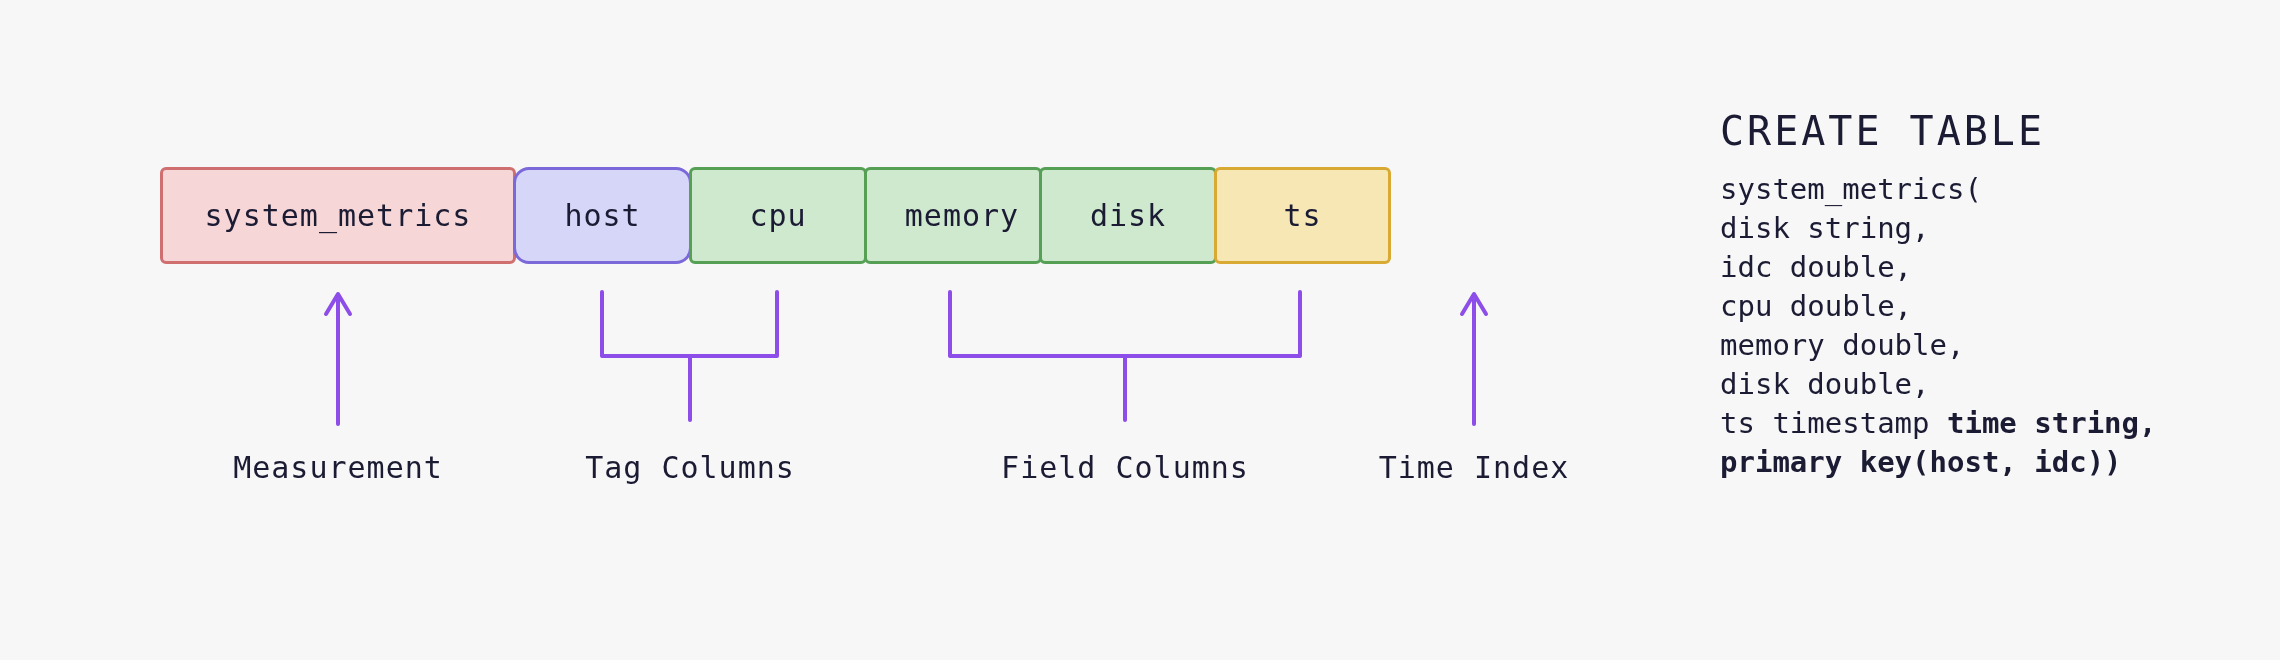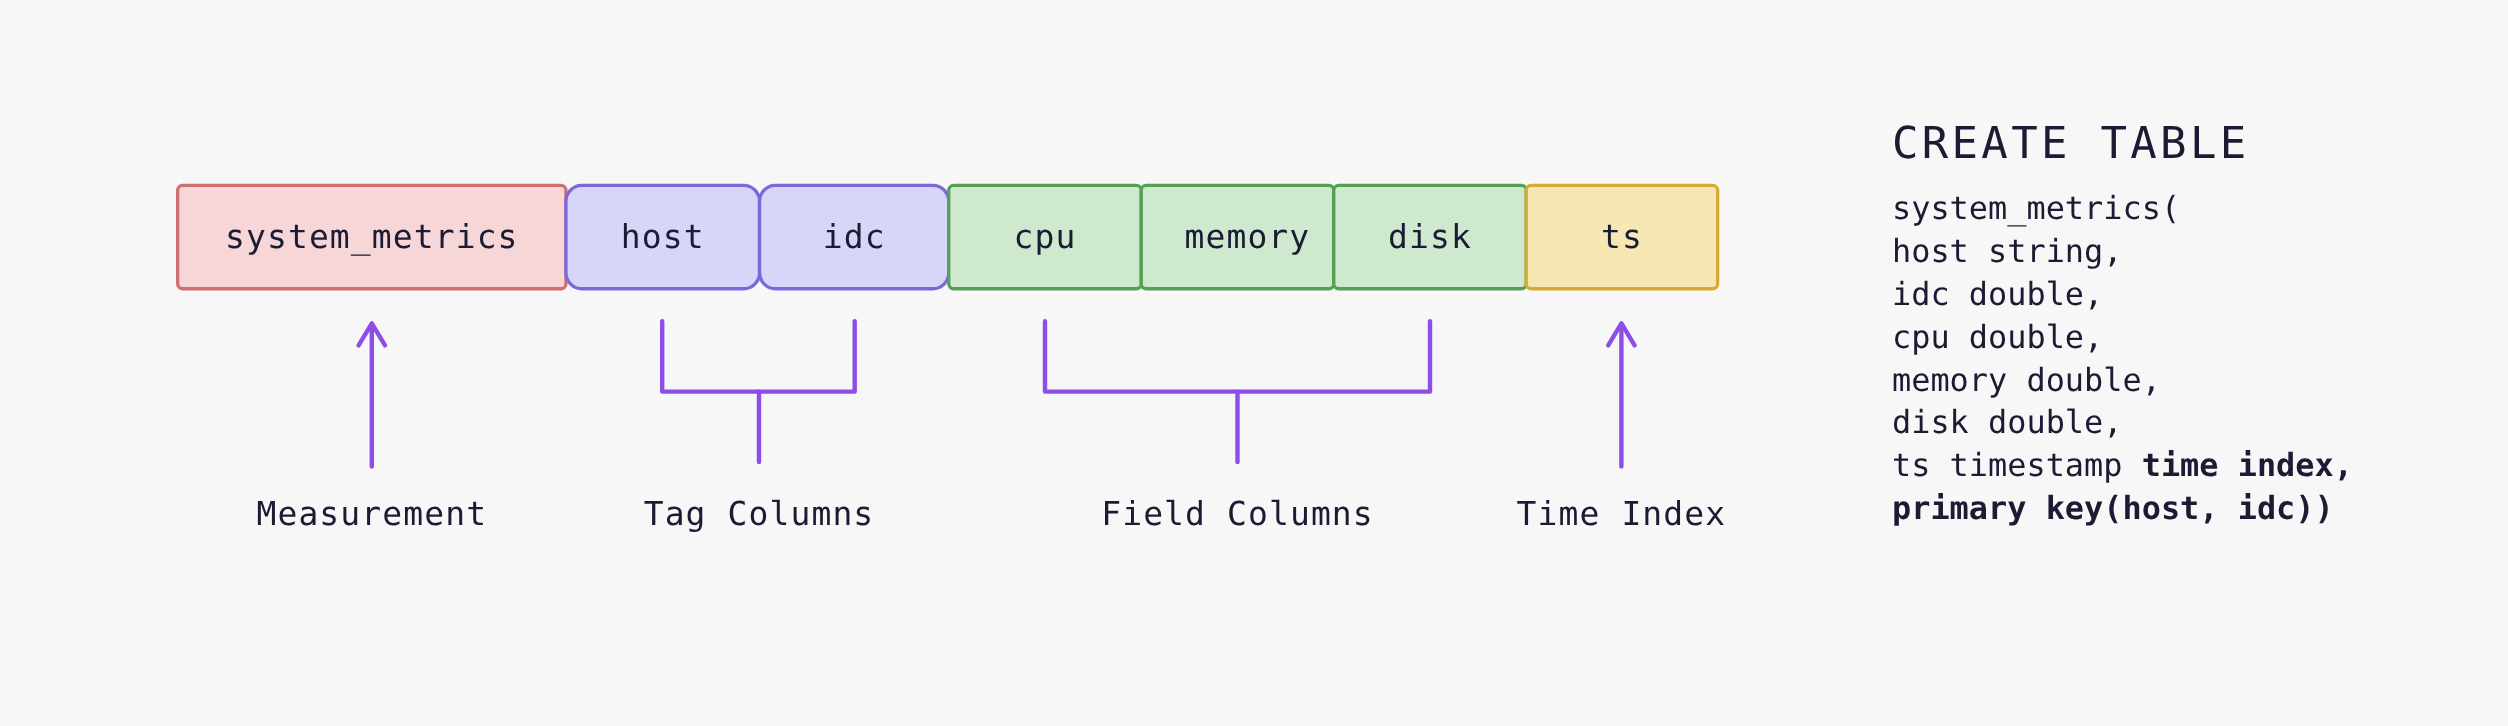--- a/index.html
+++ b/index.html
@@ -103,23 +103,20 @@
 
 <div class="canvas">
 
   <div class="row">
     <div class="cell measurement">
       <span>system_metrics</span>
     </div>
     <div class="cell tag w-host">
       <span>host</span>
     </div>
-    <div class="cell tag w-idc">
-      <span>idc</span>
-    </div>
     <div class="cell field w-cpu">
       <span>cpu</span>
     </div>
     <div class="cell field w-memory">
       <span>memory</span>
     </div>
     <div class="cell field w-disk">
       <span>disk</span>
     </div>
     <div class="cell time w-ts">
@@ -154,35 +151,35 @@
   <div class="anno-label anno-tag">Tag Columns</div>
   <div class="anno-label anno-field">Field Columns</div>
   <div class="anno-label anno-time">Time Index</div>
 
   <div class="sql">
     <div class="sql-title">CREATE TABLE</div>
     <div class="sql-line">
       <span>system_metrics(</span><strong></strong>
     </div>
     <div class="sql-line">
-      <span>host string,</span><strong></strong>
+      <span>disk string,</span><strong></strong>
     </div>
     <div class="sql-line">
       <span>idc double,</span><strong></strong>
     </div>
     <div class="sql-line">
       <span>cpu double,</span><strong></strong>
     </div>
     <div class="sql-line">
       <span>memory double,</span><strong></strong>
     </div>
     <div class="sql-line">
       <span>disk double,</span><strong></strong>
     </div>
     <div class="sql-line">
-      <span>ts timestamp </span><strong>time index,</strong>
+      <span>ts timestamp </span><strong>time string,</strong>
     </div>
     <div class="sql-line">
       <span></span><strong>primary key(host, idc))</strong>
     </div>
   </div>
 
 </div>
 
 </body></html>

